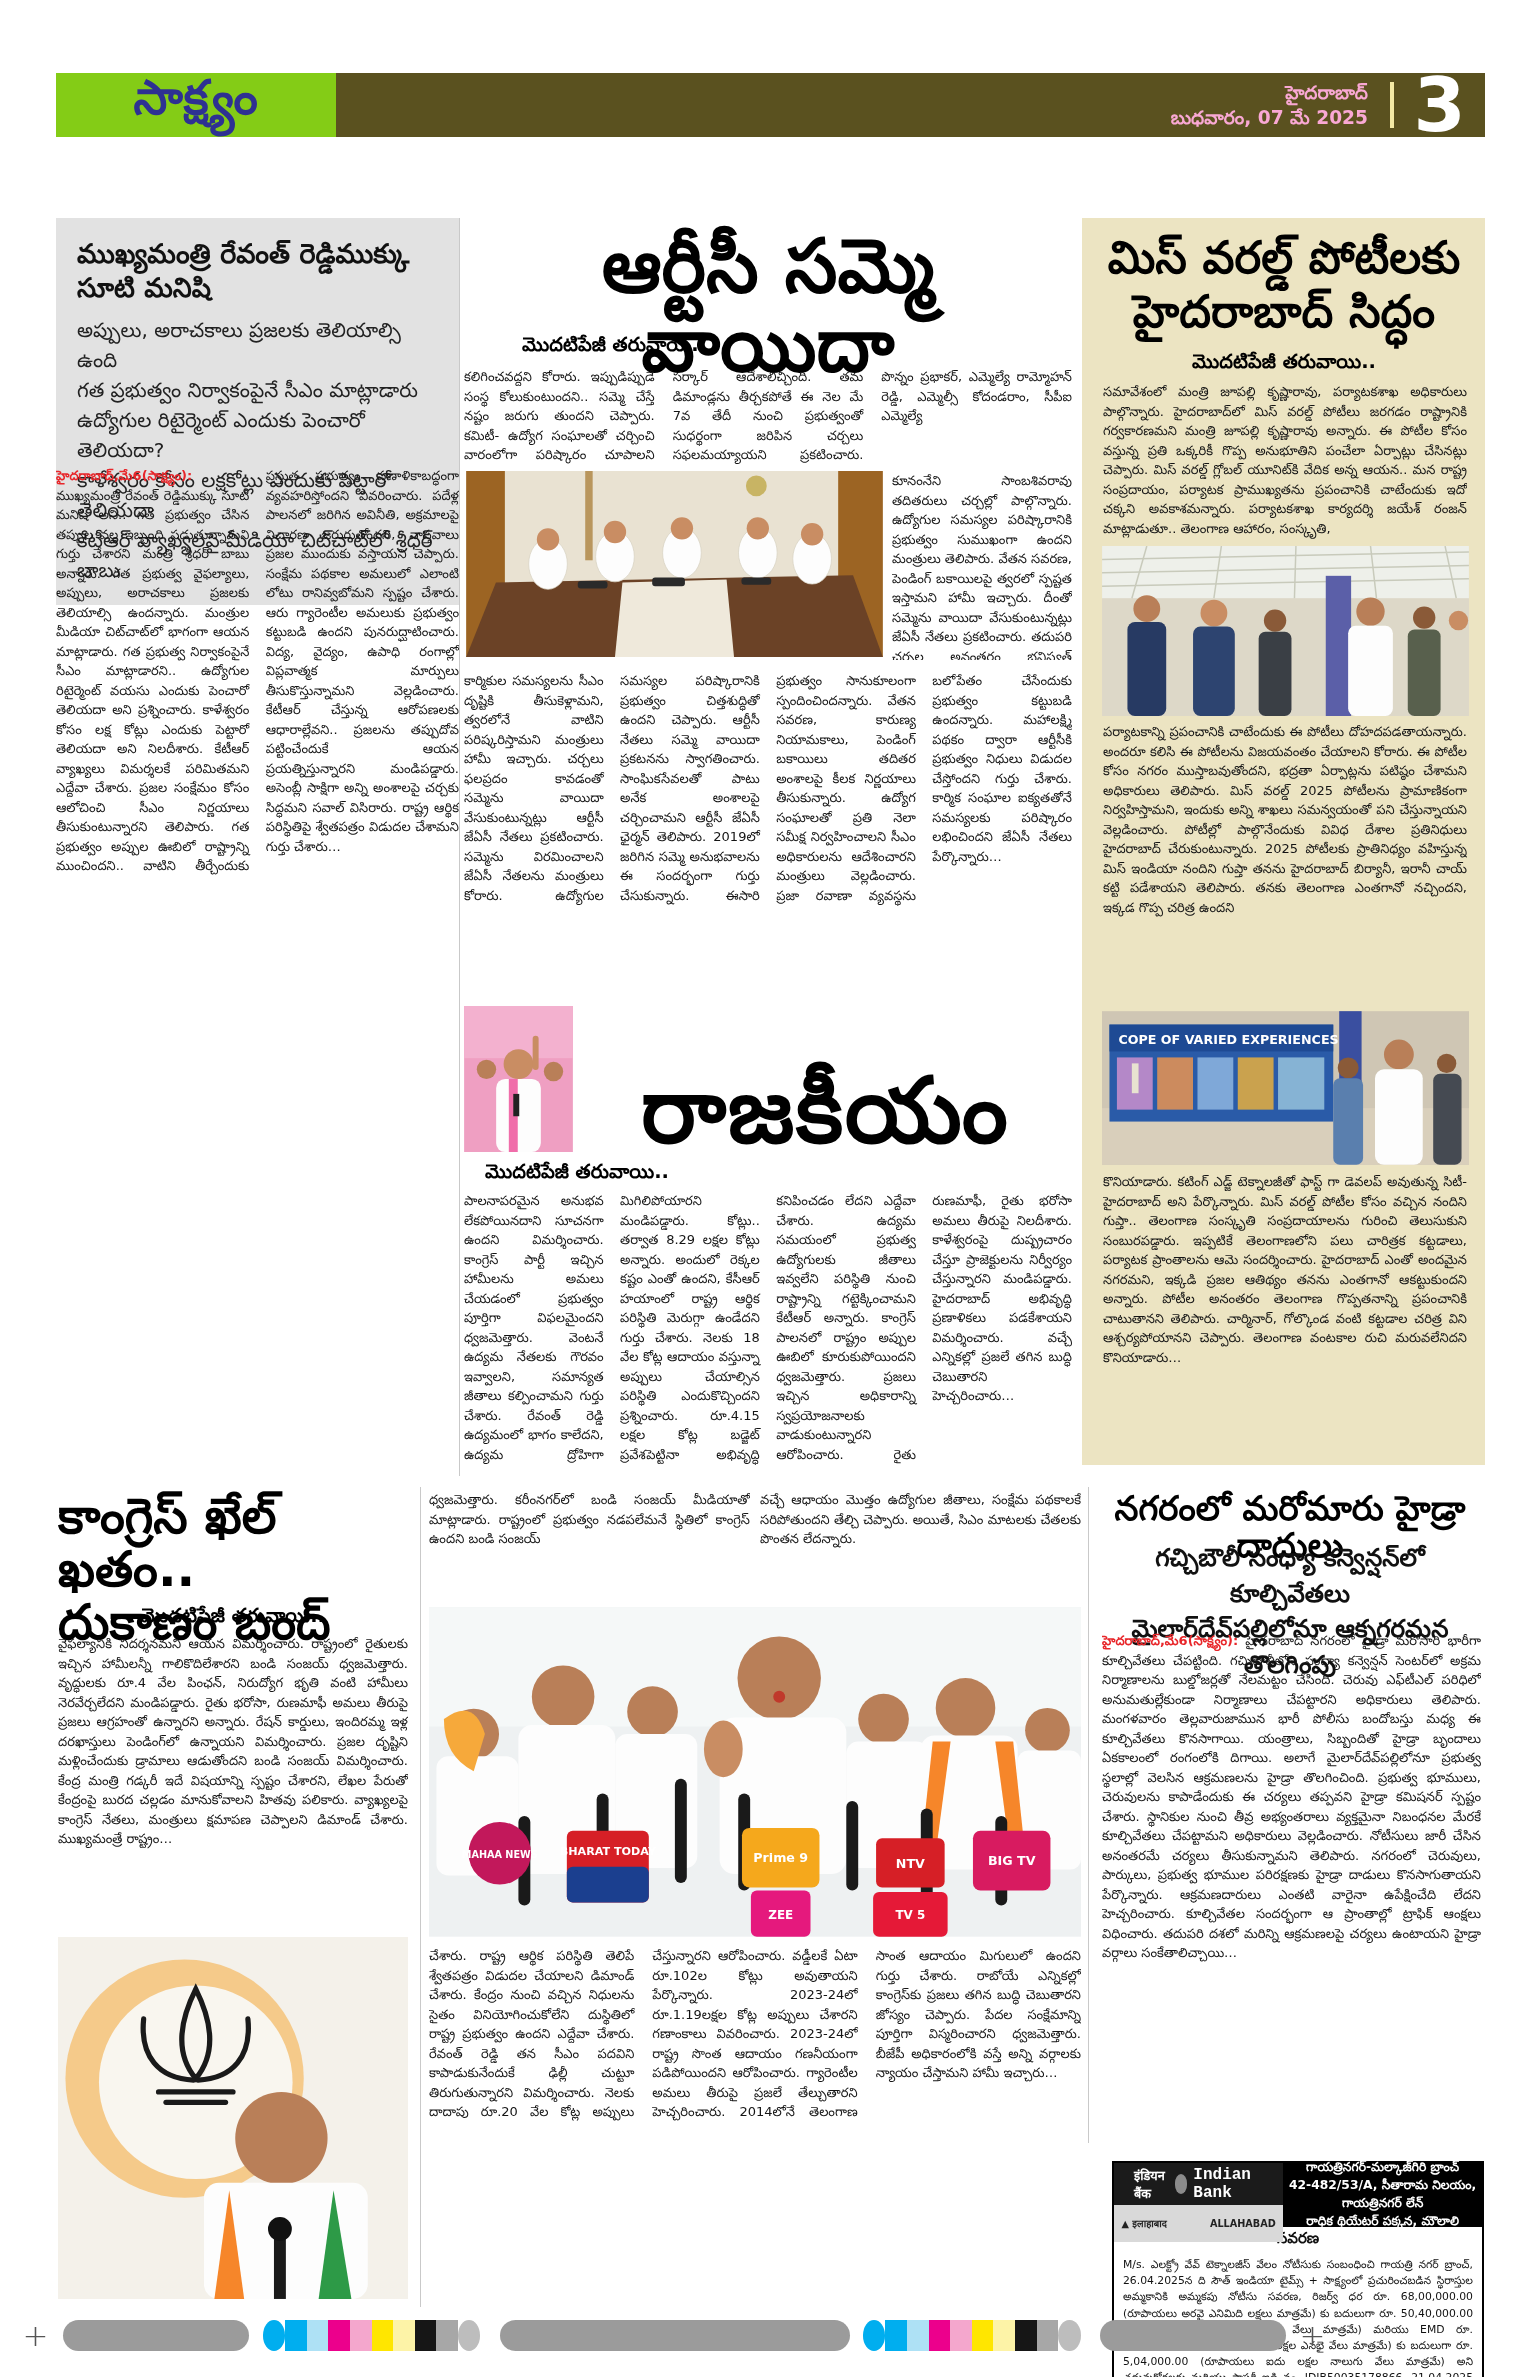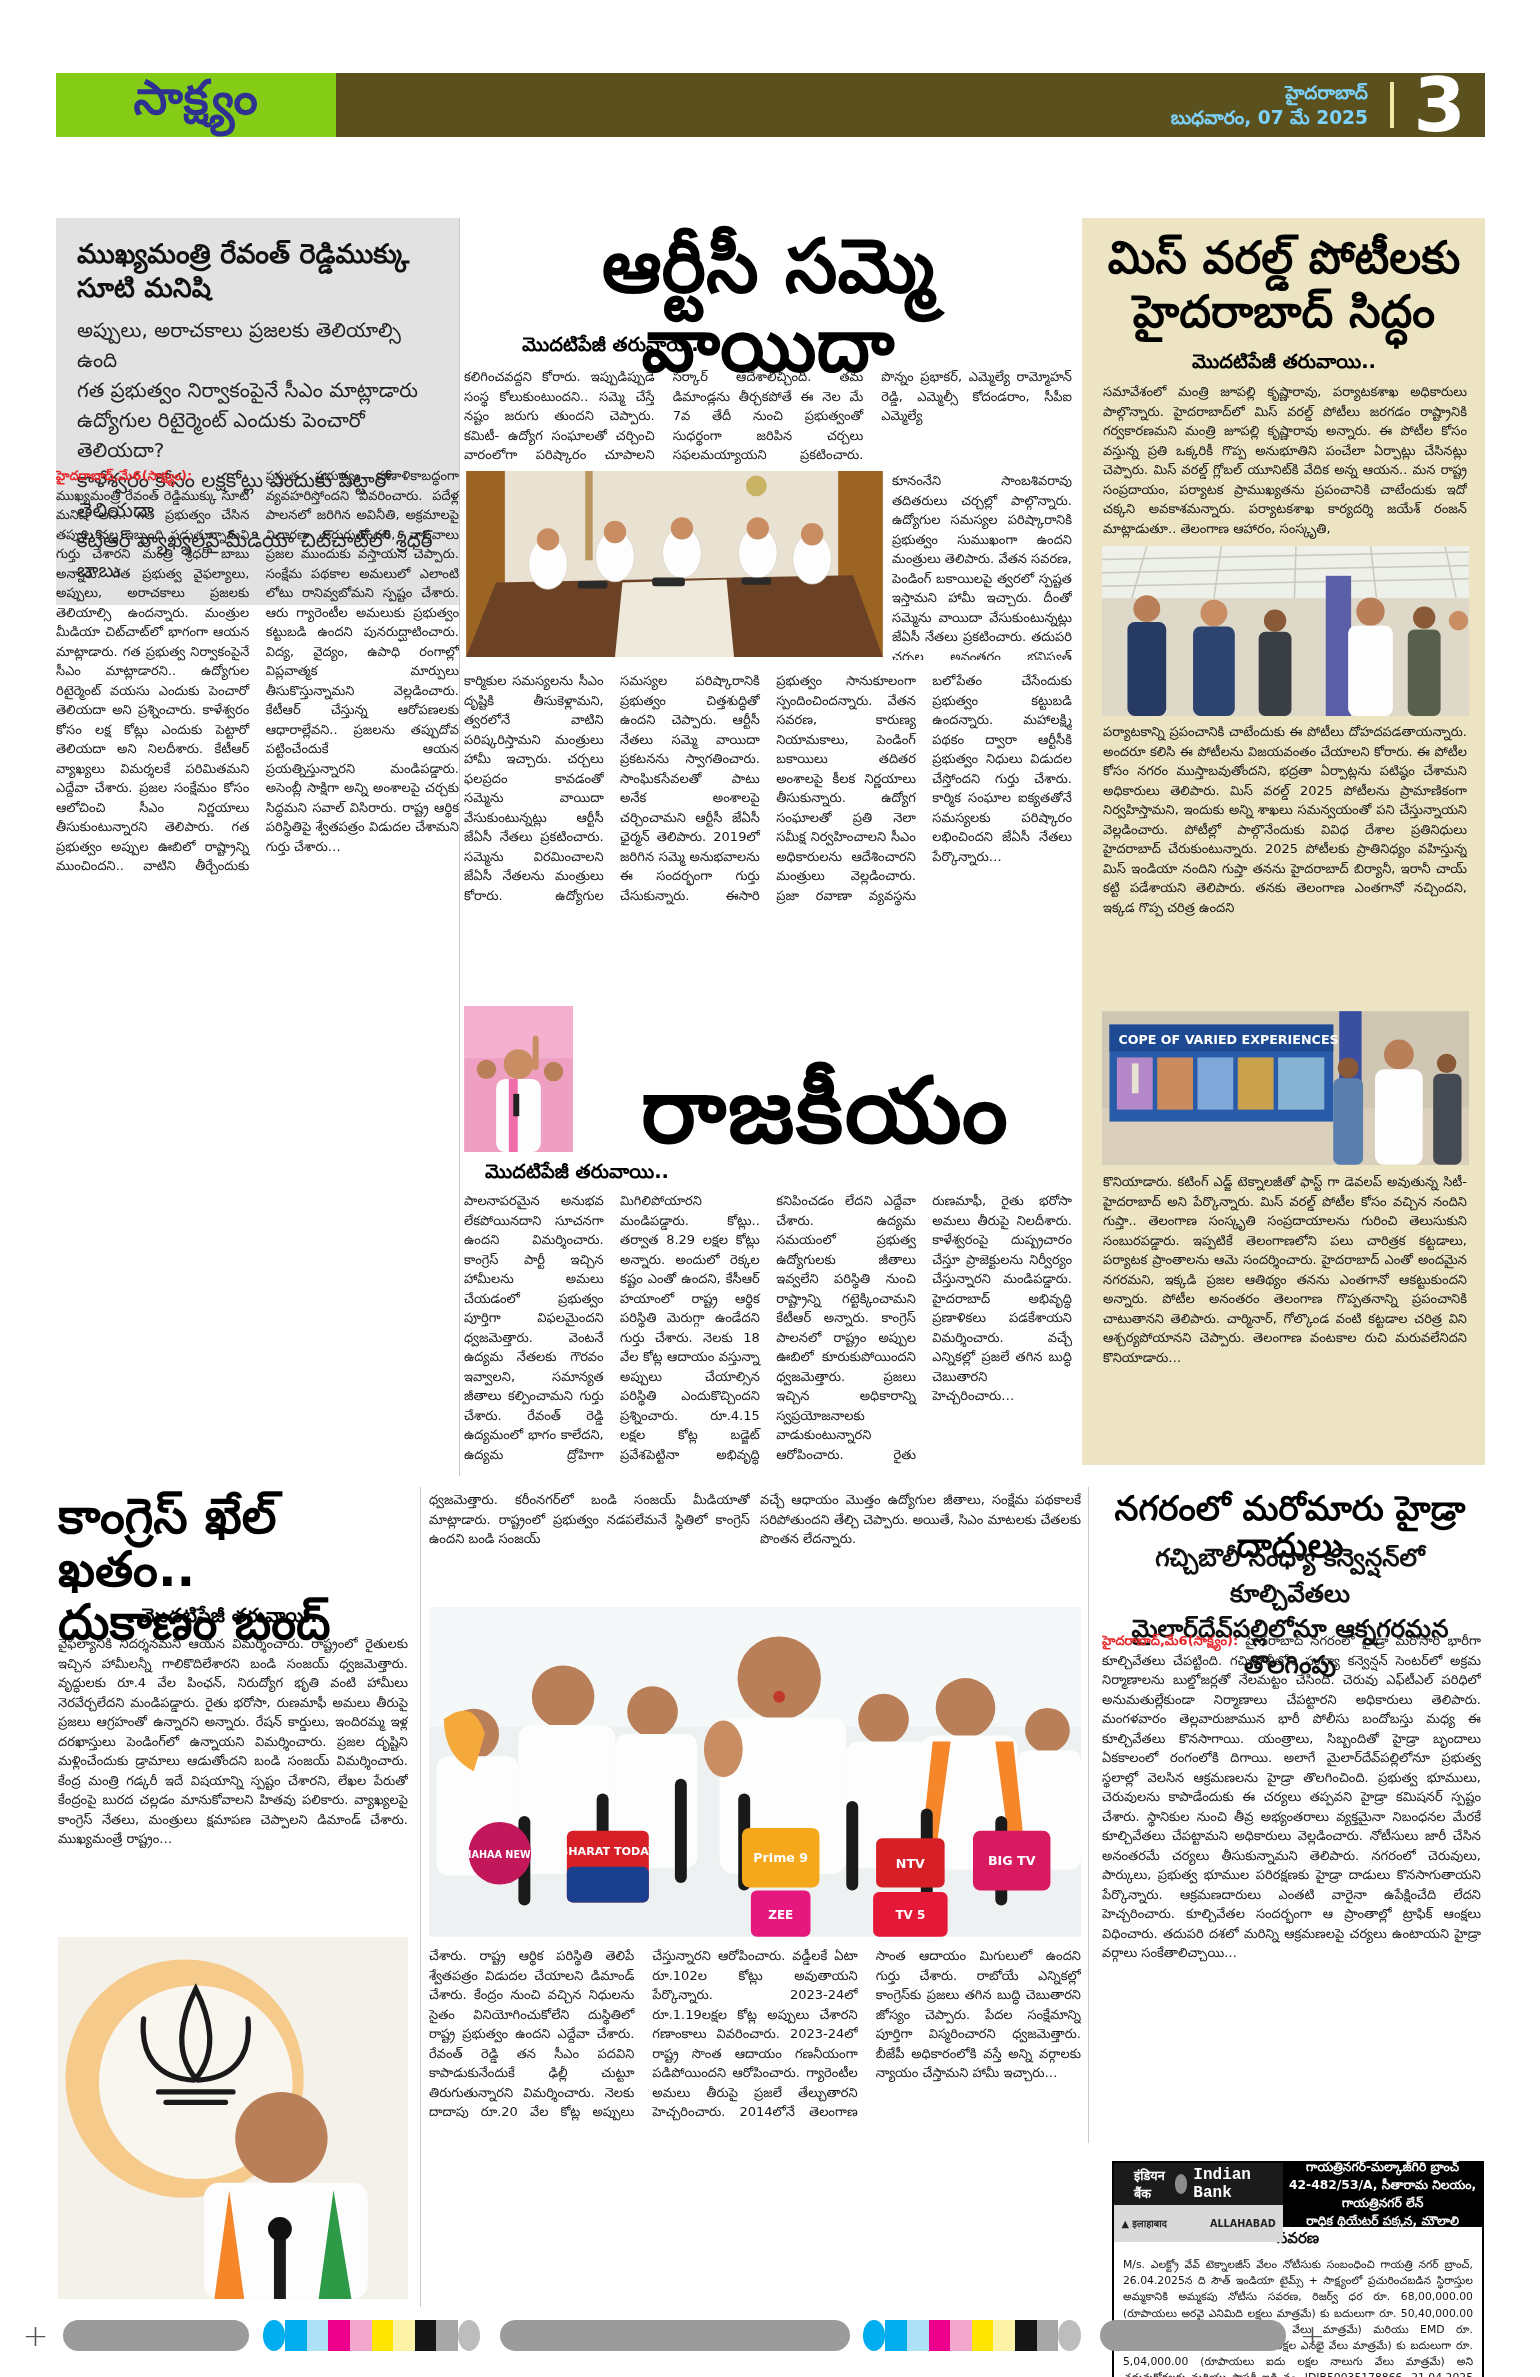--- a/index.html
+++ b/index.html
@@ -5,21 +5,21 @@
   html,body{margin:0;padding:0;background:#fff;}
   .page{position:relative;width:1541px;height:2377px;background:#fff;overflow:hidden;
         font-family:"DejaVu Sans","Liberation Sans",sans-serif;color:#111;}
   .abs{position:absolute;}
   
   .mh-yellow{background:#84cc16;display:flex;align-items:flex-end;justify-content:center;}
   .mh-title{font-size:48px;font-weight:800;color:#2e3192;letter-spacing:0.7px;}
   .mh-band{background:#5a511f;display:flex;align-items:center;}
   .mh-section{color:#fff;font-weight:800;font-size:37px;margin-left:157px;white-space:nowrap;}
   .mh-section .en{font-family:"Liberation Serif","DejaVu Serif",serif;font-size:42px;letter-spacing:1.5px;}
-  .mh-date{margin-left:auto;text-align:right;color:#7dd3fc;font-size:18.6px;line-height:1.35;font-weight:700;}
+  .mh-date{margin-left:auto;text-align:right;color:#f9a8d4;font-size:18.6px;line-height:1.35;font-weight:700;}
   .mh-div{width:3.7px;height:46px;background:#f3e9a5;margin:0 19.4px 0 22.4px;}
   .mh-num{color:#fff;font-size:75px;font-weight:800;margin-right:19.4px;line-height:1;}
   
   .h-big{font-weight:900;color:#000;letter-spacing:0;}
   .cont{font-weight:800;font-size:19.4px;color:#000;}
   .body-t{font-size:13px;line-height:1.5;text-align:justify;color:#141414;}
   .cols2{column-count:2;column-gap:16.4px;}
   .cols3{column-count:3;column-gap:18px;}
   .cols4{column-count:4;column-gap:16.4px;}
   .dateline{color:#e8262a;font-weight:700;}

